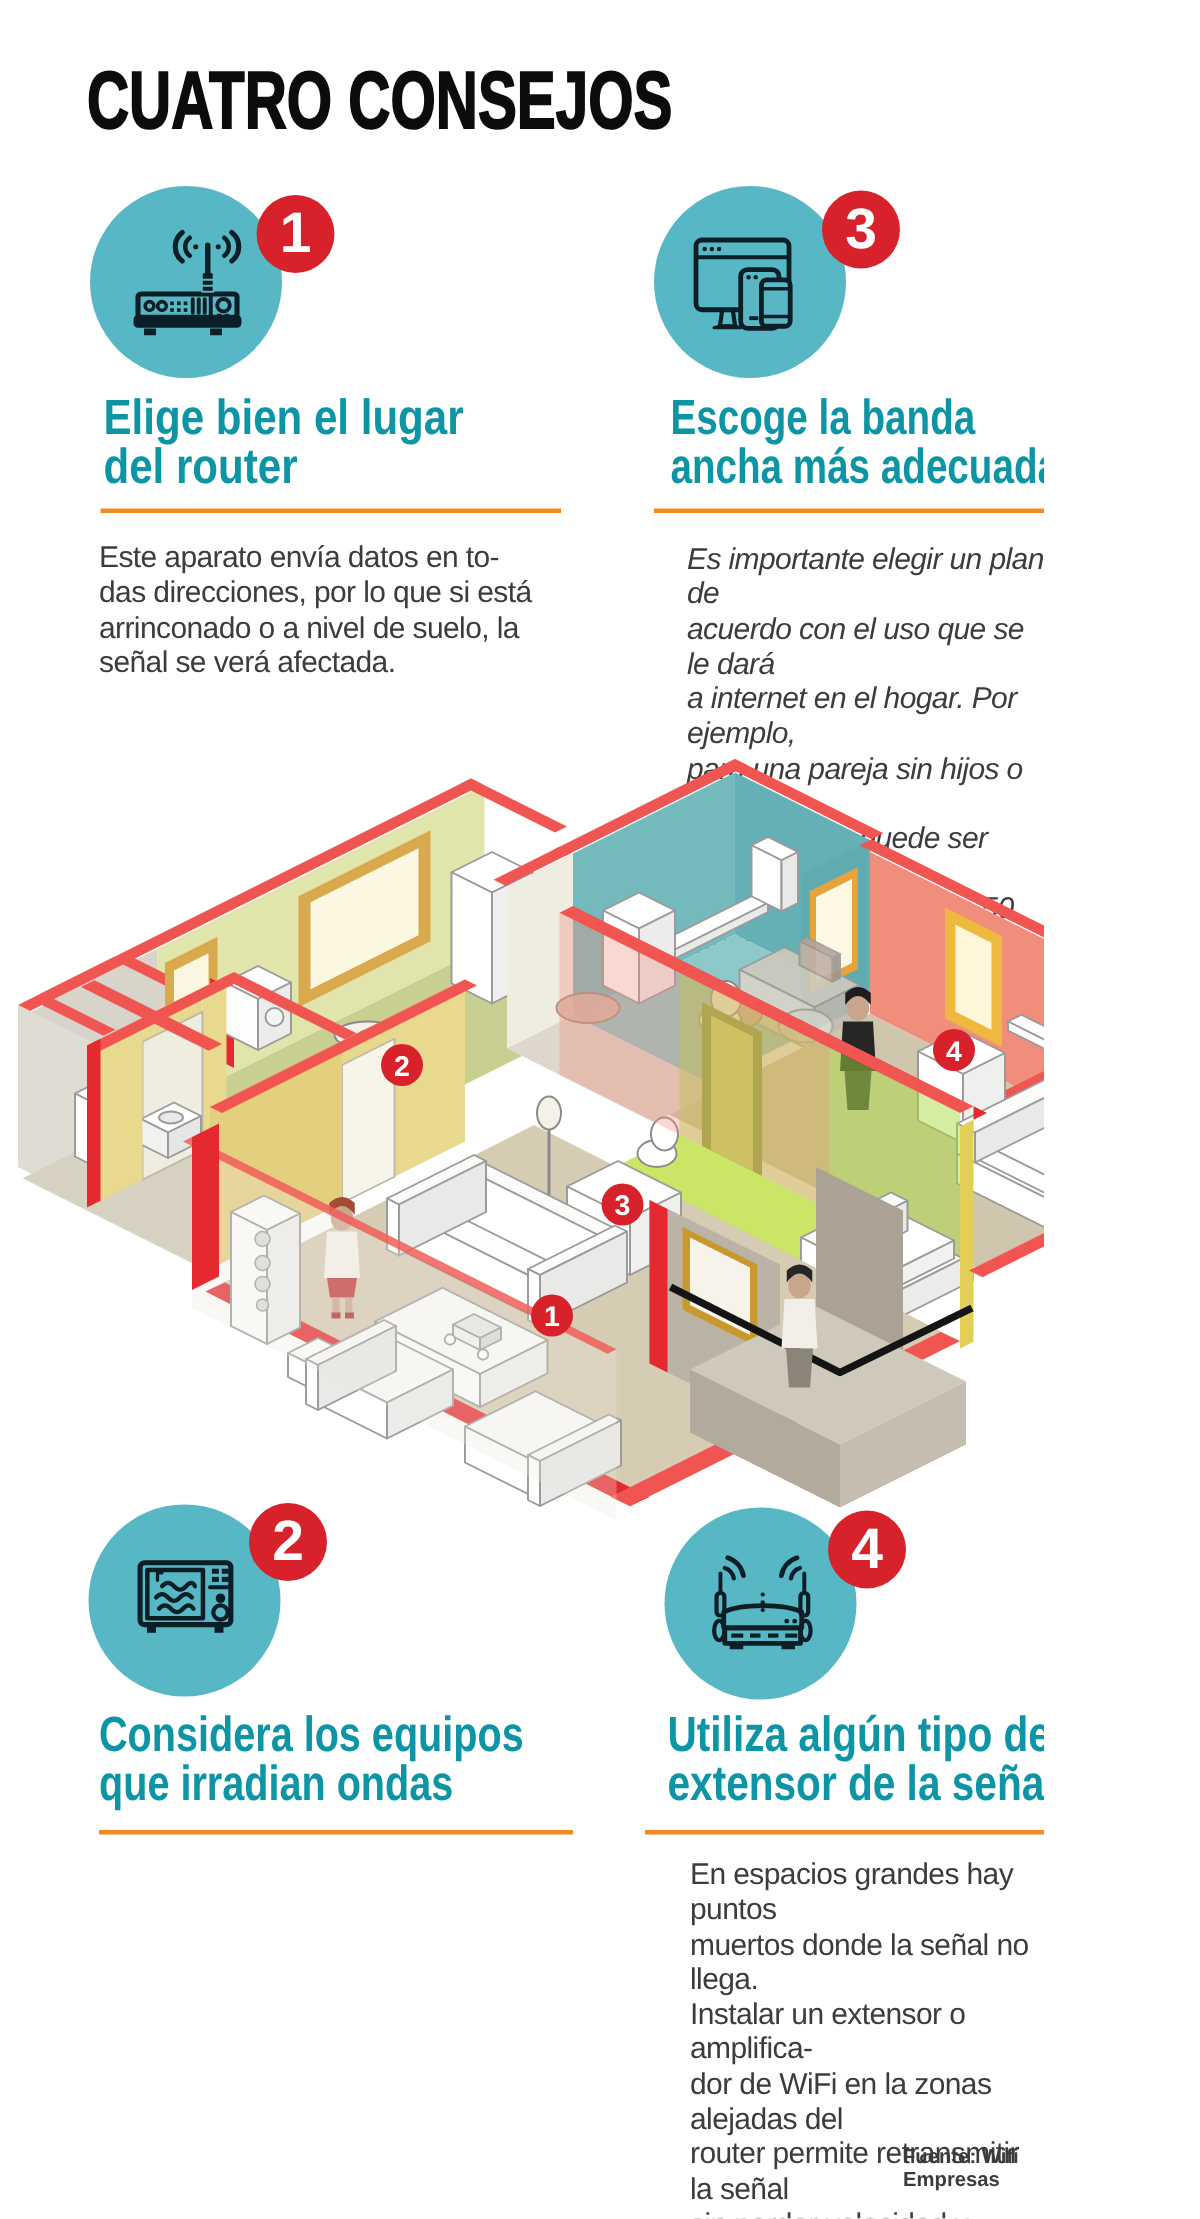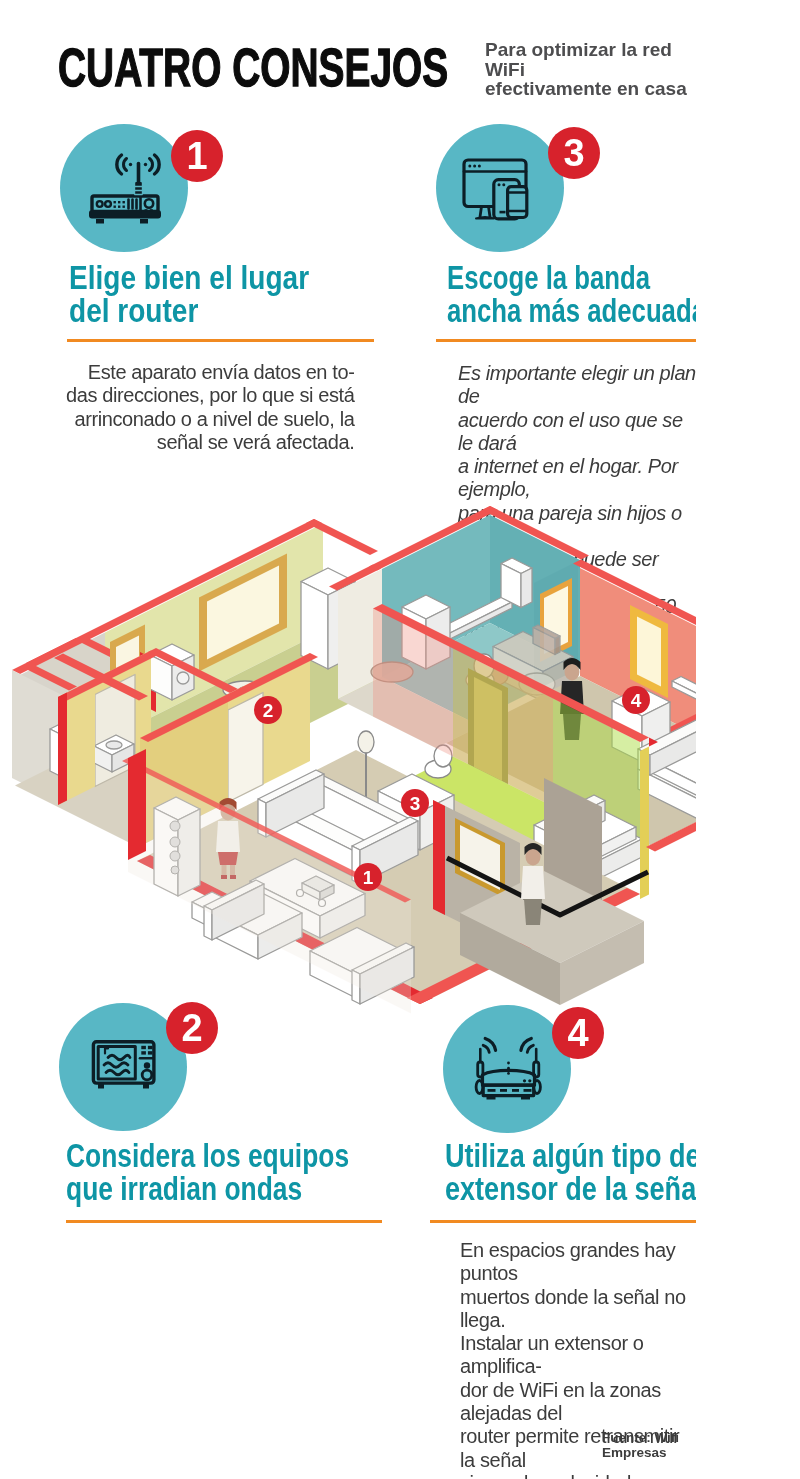--- a/index.html
+++ b/index.html
@@ -14,21 +14,20 @@
   transform-origin:left top;white-space:nowrap;}
 .rule{position:absolute;height:3px;background:#f18a21;}
 .body{position:absolute;font-size:20px;color:#3c3c3c;line-height:23.3px;letter-spacing:-0.4px;}
 .fuente{position:absolute;font-size:13.5px;font-weight:bold;color:#3c3c3c;}
 </style></head>
 <body>
 <div id="page">
 
 <div class="title">CUATRO CONSEJOS</div>
 
-<div class="subtitle">Para optimizar la red WiFi<br>efectivamente en casa</div>
 
 <div class="circ" style="left:60px;top:124px;"></div>
 
 <div class="badge" style="left:171px;top:130px;">1</div>
 
 <svg style="position:absolute;left:75px;top:135px;" width="110" height="105" viewBox="0 0 110 105">
 <g stroke="#0c1e26" fill="none" stroke-linecap="round">
 <rect x="17" y="61" width="66" height="15.5" rx="2" stroke-width="3.4"></rect>
 <rect x="15.5" y="76.5" width="69" height="5.5" rx="1.5" stroke-width="3" fill="#0c1e26"></rect>
 <rect x="21" y="84" width="8" height="4.5" fill="#0c1e26" stroke="none"></rect>
@@ -57,21 +56,21 @@
 <circle cx="70.5" cy="29.5" r="1.7" fill="#0c1e26" stroke="none"></circle>
 <path d="M74.5,23.5 a7.5,7.5 0 0 1 0,12" stroke-width="3"></path>
 <path d="M79.5,20 a12,12 0 0 1 0,19" stroke-width="3.4"></path>
 </g>
 </svg>
 
 <div class="head" style="left:69px;top:261px;transform:scaleX(0.85);">Elige bien el lugar<br>del router</div>
 
 <div class="rule" style="left:67px;top:339px;width:307px;"></div>
 
-<div class="body" style="left:66px;top:361px;text-align:right;">Este aparato envía datos en to-<br>das direcciones, por lo que si está<br>arrinconado o a nivel de suelo, la<br>señal se verá afectada.</div>
+<div class="body" style="left:66px;top:361px;">Este aparato envía datos en to-<br>das direcciones, por lo que si está<br>arrinconado o a nivel de suelo, la<br>señal se verá afectada.</div>
 
 <div class="circ" style="left:436px;top:124px;"></div>
 
 <div class="badge" style="left:548px;top:127px;">3</div>
 
 <svg style="position:absolute;left:450px;top:135px;" width="110" height="105" viewBox="0 0 110 105">
 <g stroke="#0c1e26" fill="none" stroke-linecap="round" stroke-linejoin="round">
 <rect x="14" y="25" width="62" height="46.5" rx="4" stroke-width="3.2"></rect>
 <path d="M14,36.5 H76" stroke-width="2.6"></path>
 <circle cx="19.8" cy="31" r="1.5" fill="#0c1e26" stroke="none"></circle>

